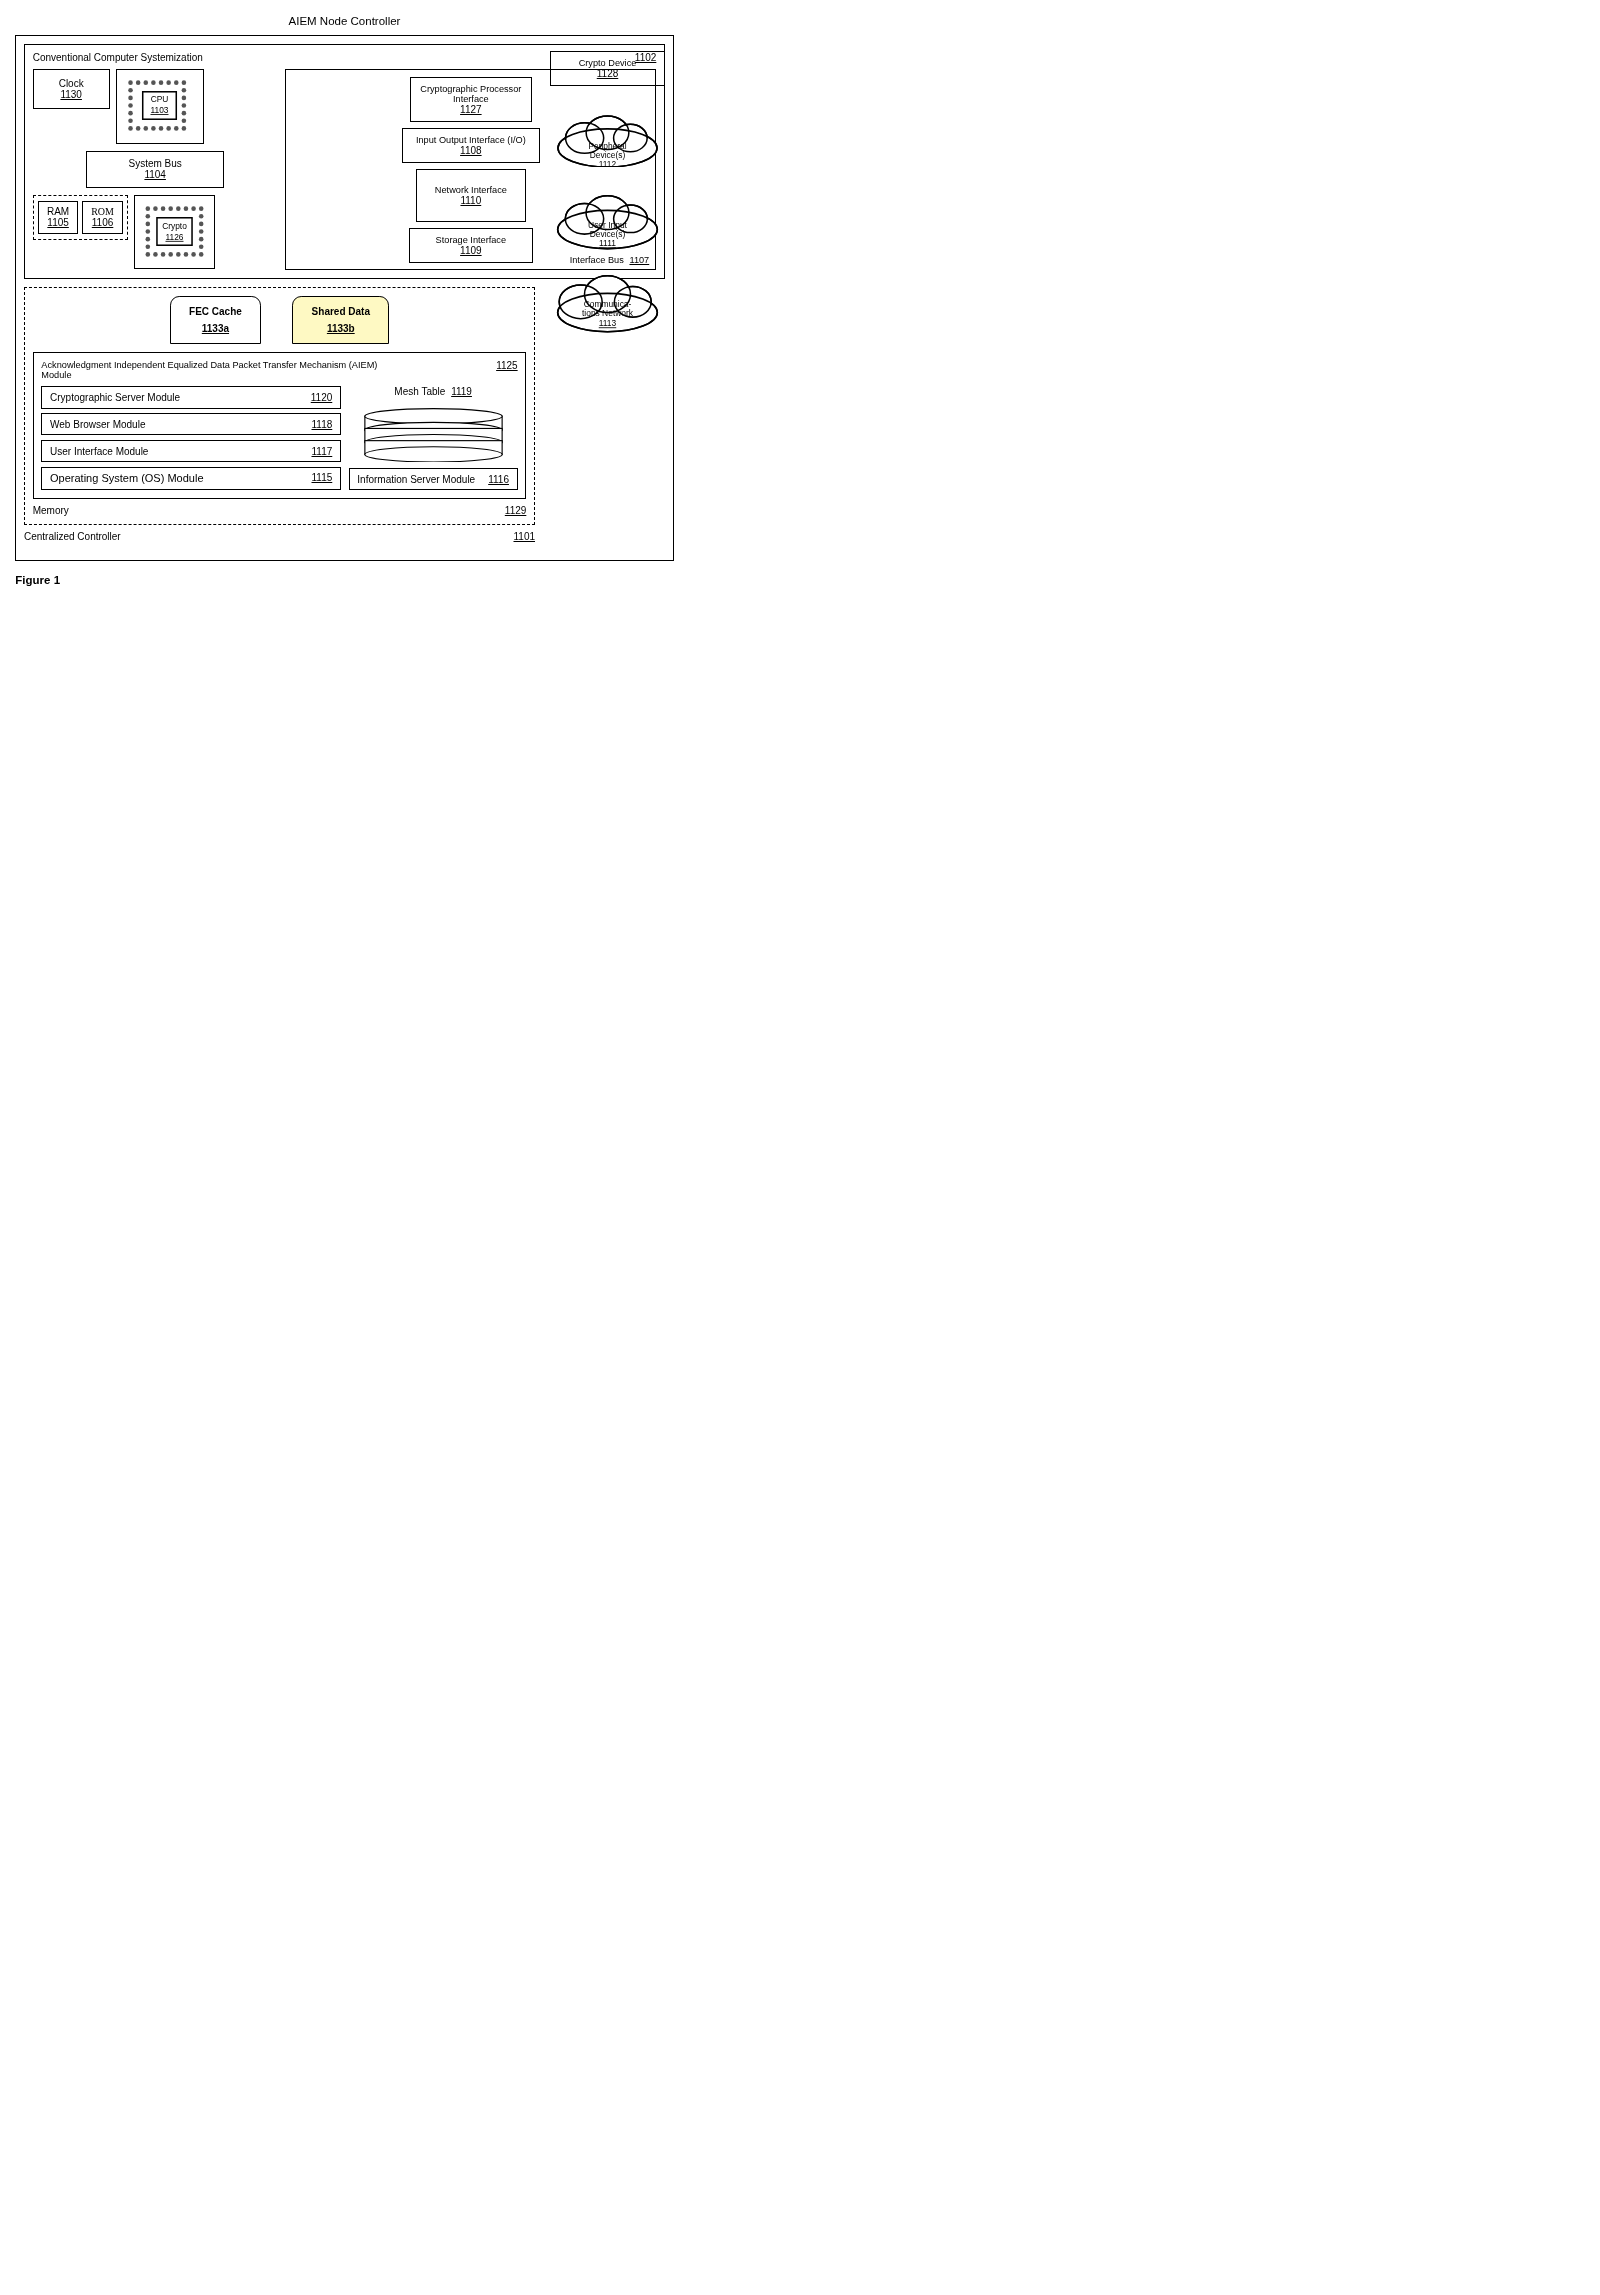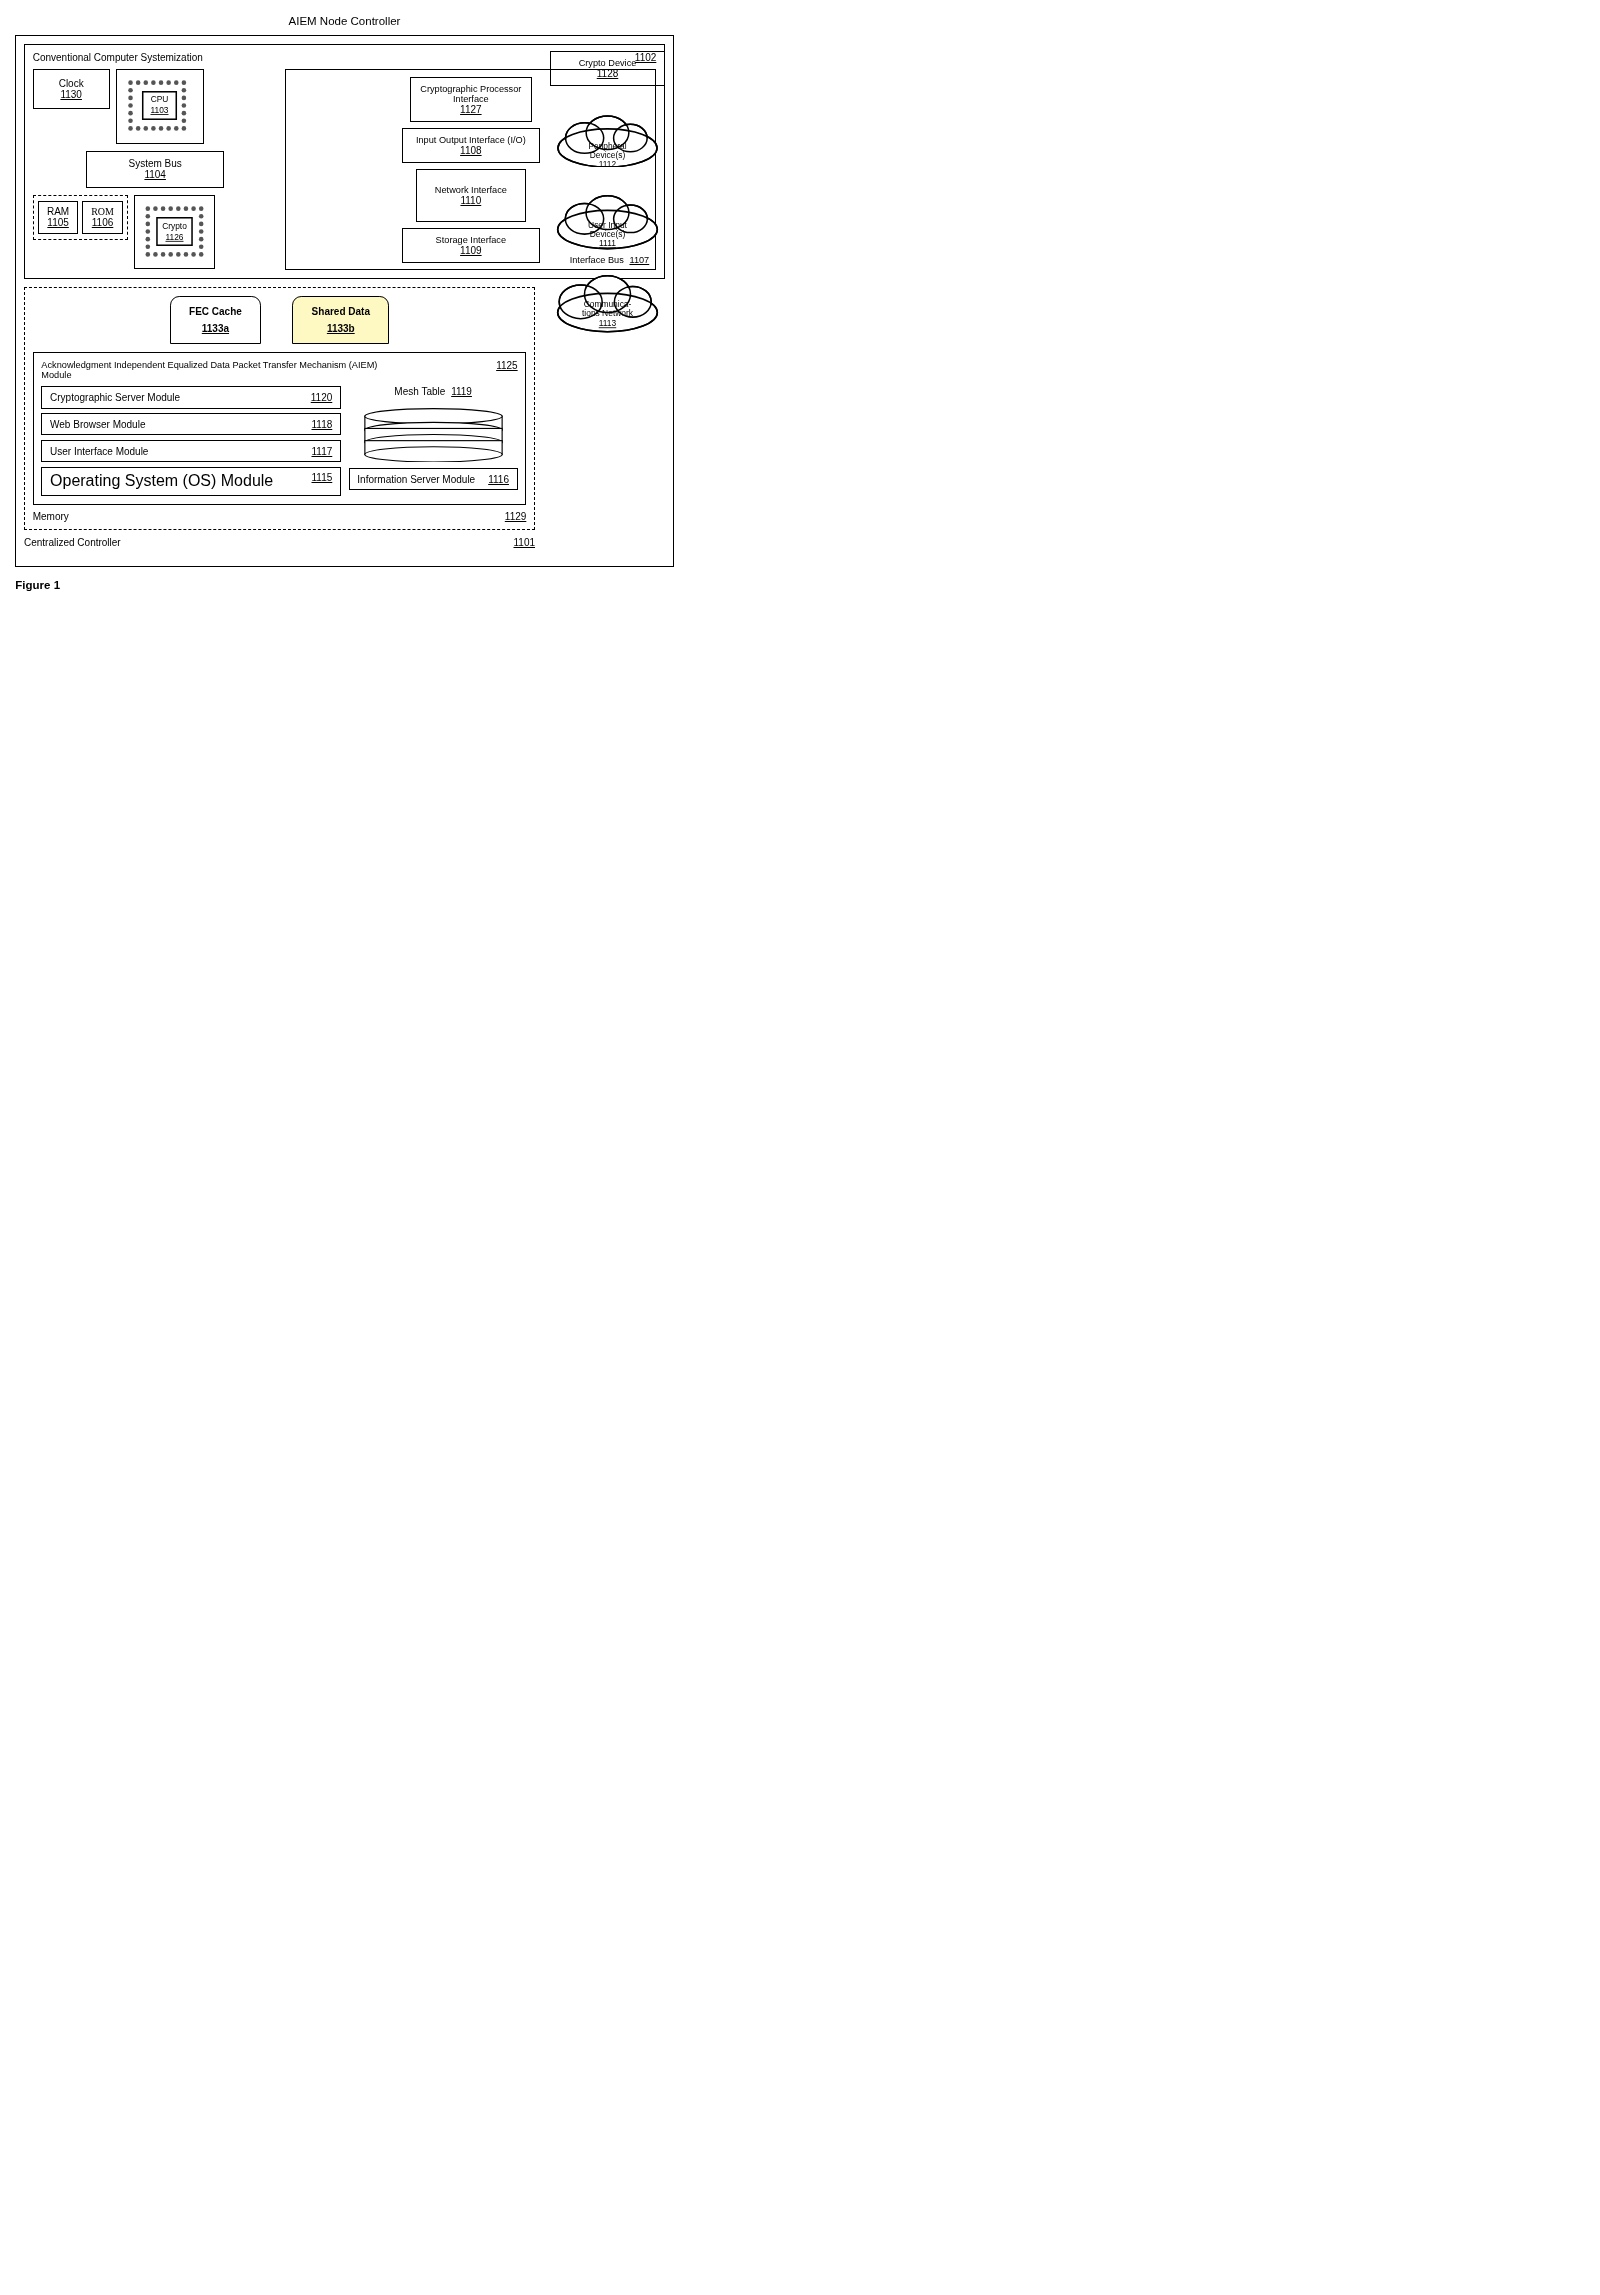--- a/index.html
+++ b/index.html
@@ -140,21 +140,21 @@
         <div style="border:1.5px solid #000; padding:6.1px; text-align:center; width:138px;">
           <div style="font-size:9.2px;">Input Output Interface (I/O)</div>
           <div style="text-decoration:underline; font-size:10px;">1108</div>
         </div>
 
         <div style="border:1.5px solid #000; padding:15px; text-align:center; width:110px;">
           <div style="font-size:9.2px;">Network Interface</div>
           <div style="text-decoration:underline; font-size:10px;">1110</div>
         </div>
 
-        <div style="border:1.5px solid #000; padding:6.1px; text-align:center; width:138px;">
+        <div style="border:1.5px solid #000; padding:6.1px; text-align:center; width:124px;">
           <div style="font-size:9.2px;">Storage Interface</div>
           <div style="text-decoration:underline; font-size:10px;">1109</div>
         </div>
 
         <div style="position:absolute; bottom:4.6px; right:6.1px; font-size:9.2px;">
           <span>Interface Bus</span>
           <span style="text-decoration:underline; margin-left:3.1px;">1107</span>
         </div>
       </div>
     </div>
@@ -269,21 +269,21 @@
           </div>
 
           <div style="display:flex; gap:4.6px;">
             <div style="border:1.5px solid #000; padding:4.6px 7.7px; flex:1; display:flex; justify-content:space-between;">
               <span style="font-size:10px;">User Interface Module</span>
               <span style="text-decoration:underline; font-size:10px;">1117</span>
             </div>
           </div>
 
           <div style="border:1.5px solid #000; padding:4.6px 7.7px; display:flex; justify-content:space-between;">
-            <span style="font-size:16px;">Operating System (OS) Module</span>
+            <span style="font-size:11px;">Operating System (OS) Module</span>
             <span style="text-decoration:underline; font-size:10px;">1115</span>
           </div>
         </div>
 
         <div style="flex:0 0 169px; display:flex; flex-direction:column; gap:4.6px;">
 
           <div style="text-align:center;">
             <div style="font-size:10px; margin-bottom:3.1px;">
               <span>Mesh Table</span>
               <span style="text-decoration:underline; margin-left:3.1px;">1119</span>

